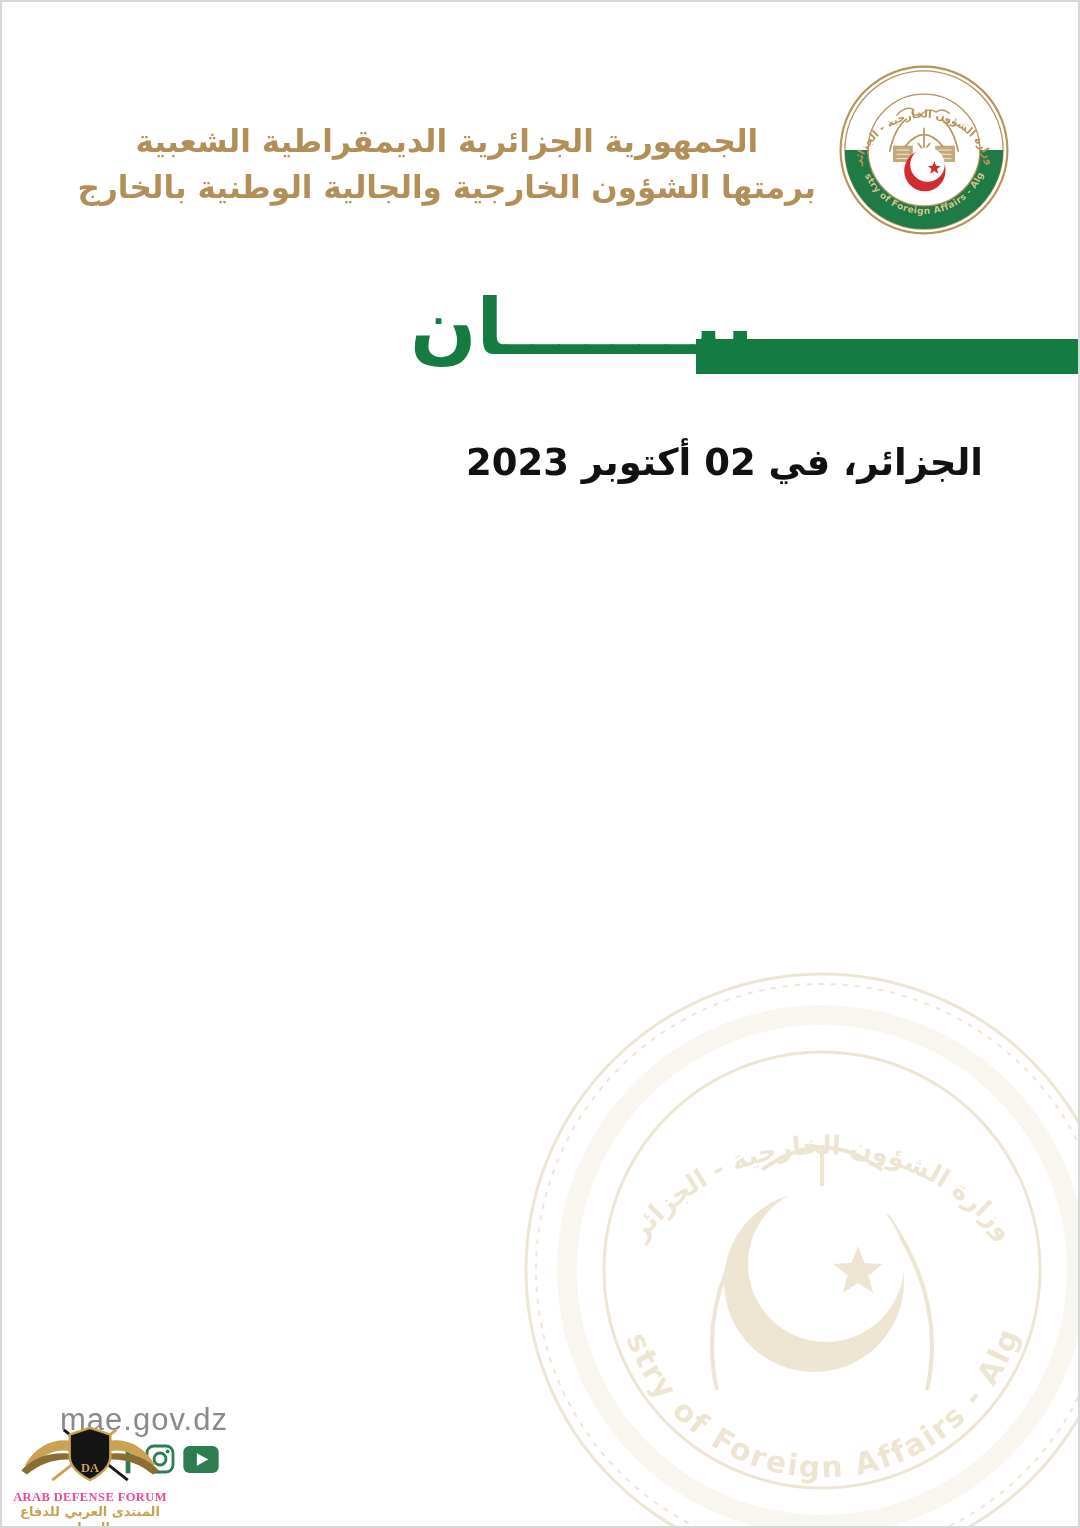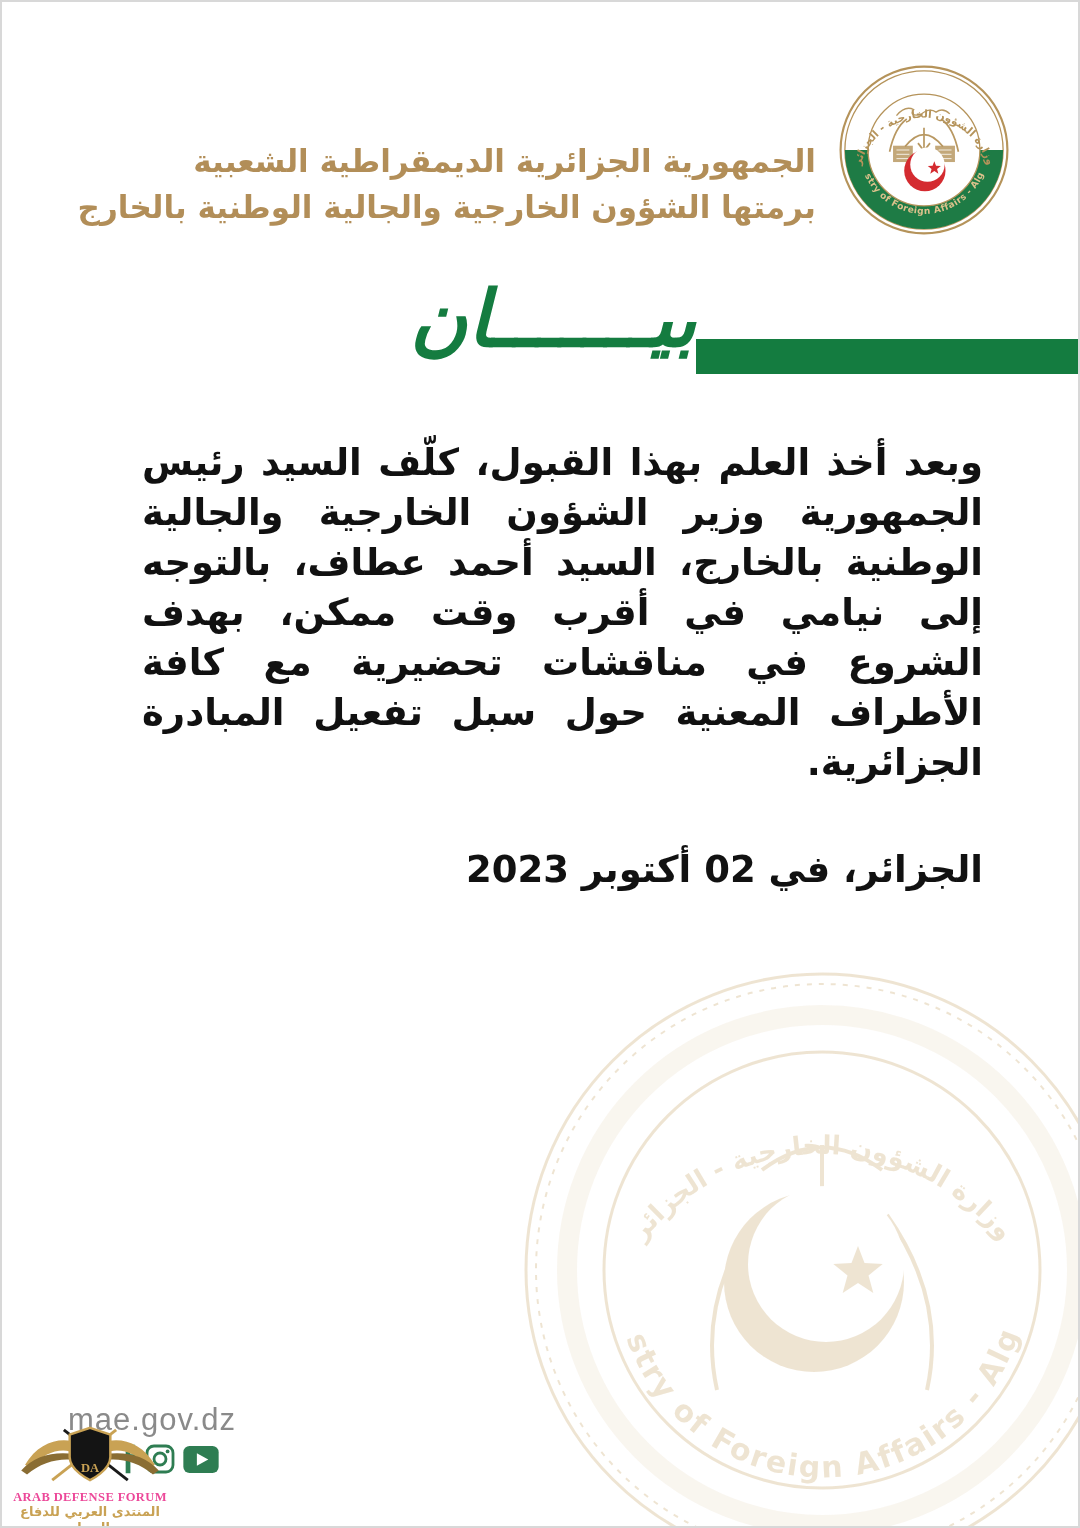--- a/index.html
+++ b/index.html
@@ -3,44 +3,44 @@
 <meta charset="utf-8">
 <style>
   html,body{margin:0;padding:0;background:#ffffff;}
   .page{
     position:relative;width:1080px;height:1528px;background:#ffffff;
     border:2px solid #d8d8d8;box-sizing:border-box;overflow:hidden;
     font-family:"DejaVu Sans",sans-serif;
   }
   
   .header-text{
-    position:absolute;top:116px;right:262px;direction:rtl;text-align:right;
-    color:#b28e58;font-weight:bold;z-index:2;margin-top:20px;
+    position:absolute;top:116px;right:262px;direction:rtl;text-align:center;
+    color:#b28e58;font-weight:bold;z-index:2;
   }
   .header-text .hline{font-size:31px;line-height:46px;white-space:nowrap;}
   .ministry-logo{position:absolute;top:62px;left:836px;width:172px;height:172px;z-index:2;}
   
   .title-bar{position:absolute;top:337px;left:694px;width:386px;height:35px;background:#147c40;z-index:2;}
   .title-word{
-    position:absolute;top:278px;left:408px;direction:rtl;line-height:1;
-    font-size:78px;font-weight:bold;color:#147c40;z-index:2;white-space:nowrap;font-style:italic;
+    position:absolute;top:286px;left:408px;direction:rtl;line-height:1;
+    font-size:78px;font-weight:bold;color:#147c40;z-index:2;white-space:nowrap;
   }
   
   .content{
     position:absolute;top:436px;left:140px;right:95px;direction:rtl;
     text-align:justify;color:#111111;font-weight:bold;
     font-size:37px;line-height:50px;z-index:2;
   }
   .content p{margin:0 0 57px 0;}
   .dateline{direction:rtl;text-align:right;font-weight:bold;font-size:37px;margin-top:0;}
   
   .watermark{position:absolute;left:460px;top:908px;width:720px;height:720px;z-index:0;}
   
   .site{
-    position:absolute;top:1400px;left:58px;width:176px;text-align:right;
+    position:absolute;top:1400px;left:58px;width:176px;text-align:left;
     color:#8a8a8a;font-size:31px;letter-spacing:1px;z-index:1;
     font-family:"Liberation Sans","DejaVu Sans",sans-serif;
   }
   .social{position:absolute;top:1441px;left:72px;display:flex;gap:8px;align-items:center;z-index:1;}
   .social svg{display:block;}
   
   .adf{position:absolute;left:4px;top:1422px;width:168px;text-align:center;z-index:3;}
   .adf-en{font-family:"Liberation Serif","DejaVu Serif",serif;font-weight:bold;font-size:12.5px;
           color:#ec4899;letter-spacing:.4px;line-height:14px;}
   .adf-ar{direction:rtl;font-size:13px;color:#c9a254;font-weight:bold;line-height:16px;}
@@ -115,21 +115,20 @@
       <circle cx="101" cy="124" r="24" fill="#d42b30"></circle>
       <circle cx="104" cy="117" r="20" fill="#ffffff"></circle>
       <polygon fill="#d42b30" points="112,113 114,118.2 119.6,118.5 115.2,122.1 116.7,127.5 112,124.4 107.3,127.5 108.8,122.1 104.4,118.5 110,118.2"></polygon>
     </g>
   </svg>
 
   <div class="title-word">بيـــــــان</div>
   <div class="title-bar"></div>
 
   <div class="content">
-    <p>وبعد أخذ العلم بهذا القبول، كلّف السيد رئيس الجمهورية وزير الشؤون الخارجية والجالية الوطنية بالخارج، السيد أحمد عطاف، بالتوجه إلى نيامي في أقرب وقت ممكن، بهدف الشروع في مناقشات تحضيرية مع كافة الأطراف المعنية حول سبل تفعيل المبادرة الجزائرية.</p>
     <div class="dateline">الجزائر، في 02 أكتوبر 2023</div>
   </div>
 
   <div class="site">mae.gov.dz</div>
 
   <div class="social">
     <svg width="38" height="32" viewBox="0 0 24 24">
       <path fill="#2e7d52" d="M23.64 4.56c-.88.39-1.82.65-2.8.77a4.9 4.9 0 0 0 2.16-2.7c-.95.56-2 .96-3.13 1.18A4.92 4.92 0 0 0 11.4 8.3 13.97 13.97 0 0 1 1.26 3.16a4.92 4.92 0 0 0 1.52 6.57c-.8-.03-1.56-.25-2.22-.62v.06a4.92 4.92 0 0 0 3.95 4.83c-.42.11-.86.17-1.3.17-.32 0-.63-.03-.93-.09a4.93 4.93 0 0 0 4.6 3.42A9.88 9.88 0 0 1 0 19.54a13.94 13.94 0 0 0 7.55 2.21c9.06 0 14-7.5 14-14v-.64a10 10 0 0 0 2.46-2.55z"></path>
     </svg>
     <svg width="17" height="30" viewBox="0 0 18 30">

